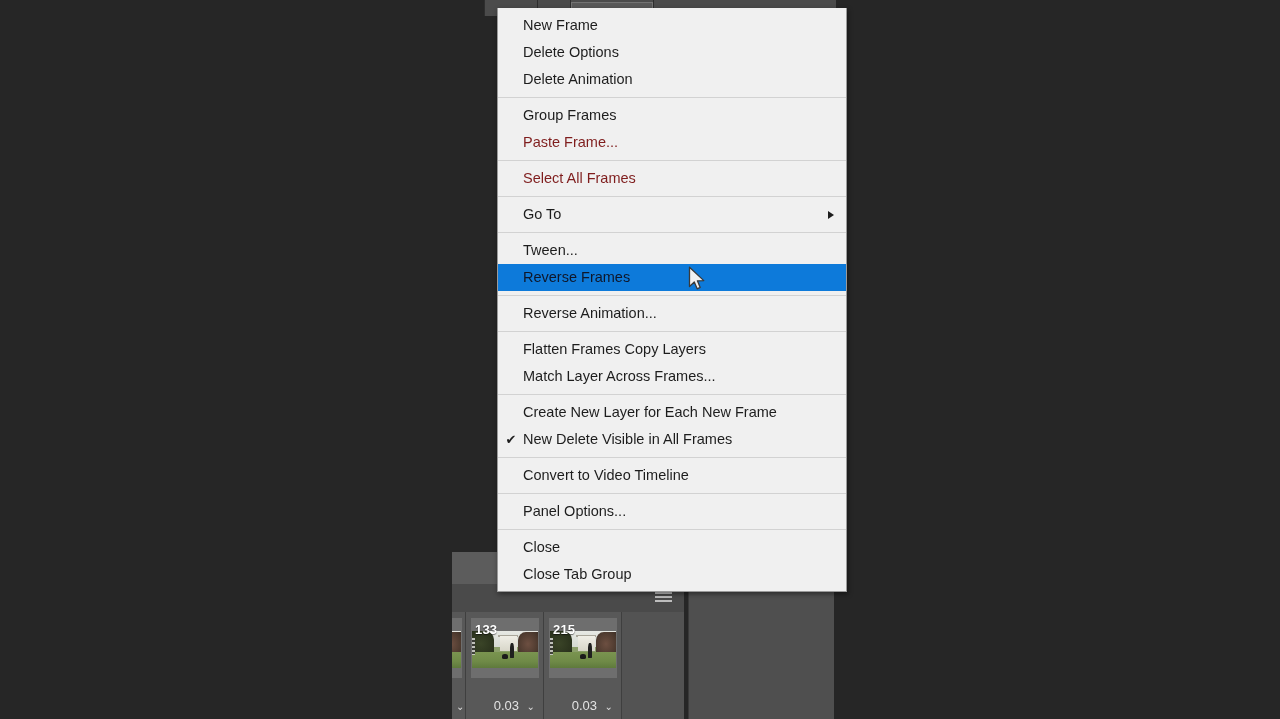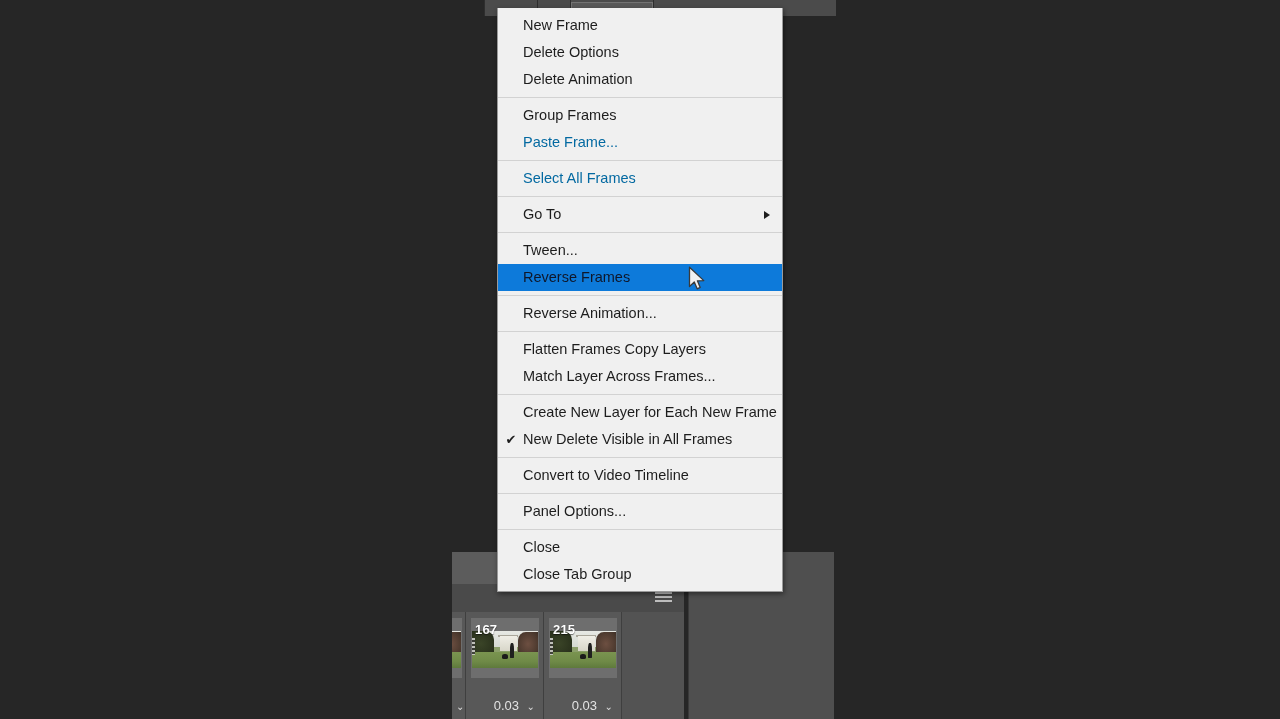--- a/index.html
+++ b/index.html
@@ -246,42 +246,42 @@
     width: 1px;
     height: 167px;
     background: #3a3a3a;
   }
 
   
   .menu {
     position: absolute;
     left: 497px;
     top: 8px;
-    width: 286px;
+    width: 350px;
     background: #f0f0f0;
     border: 1px solid #9a9a9a;
     border-top: none;
     box-sizing: border-box;
     box-shadow: 1px 2px 5px rgba(0,0,0,.45);
     padding: 4px 0 3px 0;
     font-size: 14.5px;
     color: #1d1d1d;
     z-index: 50;
   }
   .mi {
     position: relative;
     height: 27px;
     line-height: 27px;
     padding-left: 25px;
     padding-right: 20px;
     white-space: nowrap;
     cursor: default;
   }
   .mi.disabled {
-    color: #0369a1;
+    color: #7f1d1d;
   }
   .mi.selected {
     background: #0d7ada;
     color: #0f172a;
   }
   .mi .check {
     position: absolute;
     left: 6px;
     top: 0;
     width: 14px;
@@ -356,21 +356,21 @@
               <div class="ph-lawn"></div>
 
             </div>
           </div>
           <div class="frame-footer" style="padding-right:2px;">
             <span class="caret">⌄</span>
           </div>
         </div>
 
         <div class="frame">
-          <div class="frame-num">167</div>
+          <div class="frame-num">133</div>
           <div class="thumb-box">
             <div class="thumb-img">
               <div class="ph-sky"></div>
               <div class="ph-tree-l"></div>
               <div class="ph-tree-r"></div>
               <div class="ph-house-roof"></div>
               <div class="ph-house"></div>
               <div class="ph-lawn"></div>
               <div class="ph-person"></div>
               <div class="ph-dog"></div>

